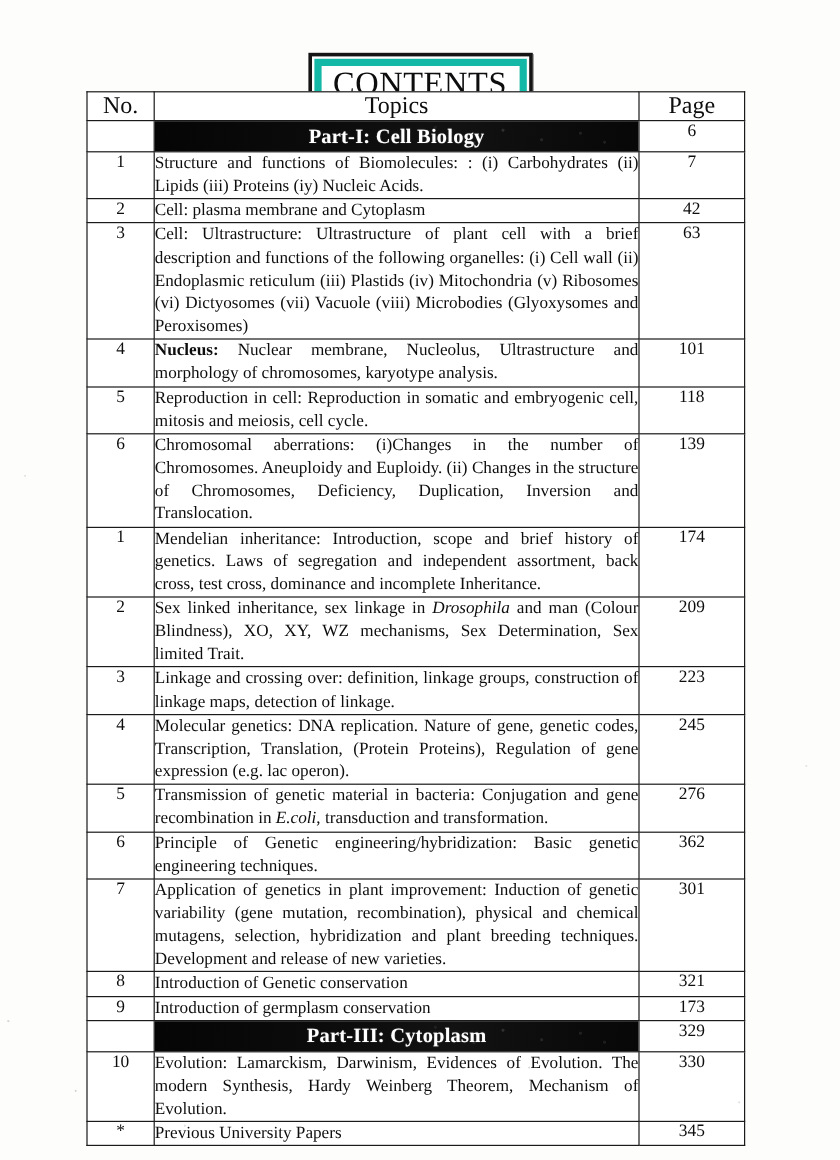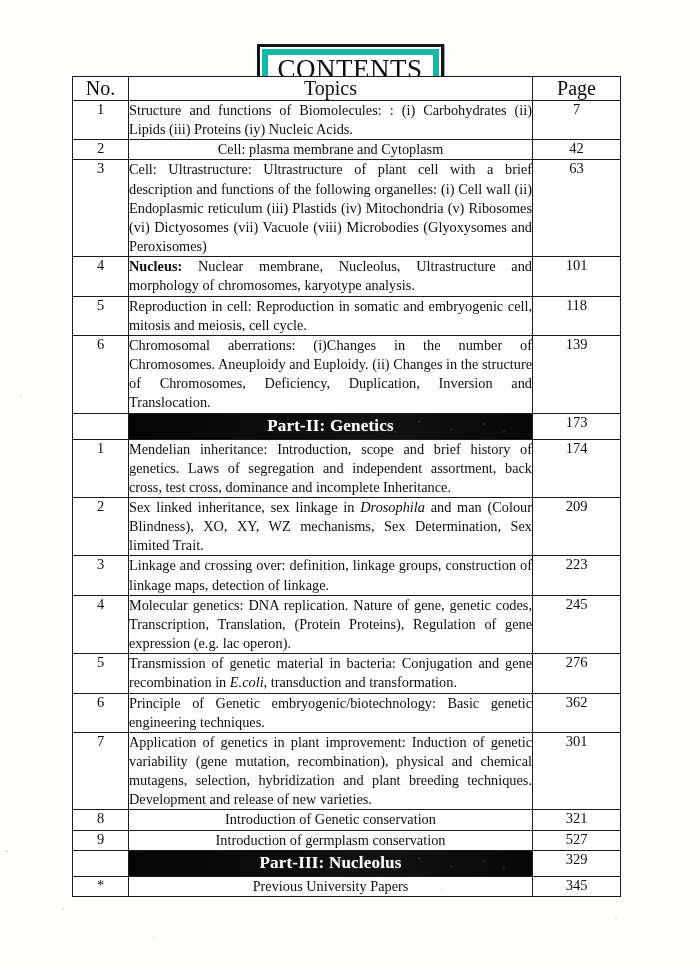--- a/index.html
+++ b/index.html
@@ -108,21 +108,21 @@
   }
 
   .topic {
     font-size: 14.3px;
     line-height: 1.34;
     text-align: justify;
     text-justify: inter-word;
     padding: 2px 6px 3px 8px;
     hyphens: none;
   }
-  .topic.single { text-align: center; }
+  .topic.single { text-align: left; }
   .topic b { font-weight: 700; }
   .topic i { font-style: italic; }
 
   
   .part-cell {
     padding: 0;
     background: #0a0a0a;
     position: relative;
     height: 25px;
   }
@@ -180,20 +180,29 @@
     </colgroup>
     <thead>
       <tr>
         <th class="hdr">No.</th>
         <th class="hdr">Topics</th>
         <th class="hdr">Page</th>
       </tr>
     </thead>
     <tbody id="toc-body">
         <tr>
+          <td class="num blank-no"></td>
+          <td class="part-cell">
+            <div class="band">
+              <span class="part-label">Part-I: Cell Biology</span>
+            </div>
+          </td>
+          <td class="pg">6</td>
+        </tr>
+        <tr>
           <td class="num">1</td>
           <td class="topic">Structure and functions of Biomolecules: : (i) Carbohydrates (ii) Lipids (iii) Proteins (iy) Nucleic Acids.</td>
           <td class="pg">7</td>
         </tr>
         <tr>
           <td class="num">2</td>
           <td class="topic single">Cell: plasma membrane and Cytoplasm</td>
           <td class="pg">42</td>
         </tr>
         <tr>
@@ -210,83 +219,79 @@
           <td class="num">5</td>
           <td class="topic">Reproduction in cell: Reproduction in somatic and embryogenic cell, mitosis and meiosis, cell cycle.</td>
           <td class="pg">118</td>
         </tr>
         <tr>
           <td class="num">6</td>
           <td class="topic">Chromosomal aberrations: (i)Changes in the number of Chromosomes. Aneuploidy and Euploidy. (ii) Changes in the structure of Chromosomes, Deficiency, Duplication, Inversion and Translocation.</td>
           <td class="pg">139</td>
         </tr>
         <tr>
+          <td class="num">1</td>
+          <td class="topic">Mendelian inheritance: Introduction, scope and brief history of genetics. Laws of segregation and independent assortment, back cross, test cross, dominance and incomplete Inheritance.</td>
+          <td class="pg">174</td>
+        </tr>
+        <tr>
+          <td class="num">2</td>
+          <td class="topic"><span>Sex linked inheritance, sex linkage in </span><i>Drosophila</i><span> and man (Colour Blindness), XO, XY, WZ mechanisms, Sex Determination, Sex limited Trait.</span></td>
+          <td class="pg">209</td>
+        </tr>
+        <tr>
+          <td class="num">3</td>
+          <td class="topic">Linkage and crossing over: definition, linkage groups, construction of linkage maps, detection of linkage.</td>
+          <td class="pg">223</td>
+        </tr>
+        <tr>
+          <td class="num">4</td>
+          <td class="topic">Molecular genetics: DNA replication. Nature of gene, genetic codes, Transcription, Translation, (Protein Proteins), Regulation of gene expression (e.g. lac operon).</td>
+          <td class="pg">245</td>
+        </tr>
+        <tr>
+          <td class="num">5</td>
+          <td class="topic"><span>Transmission of genetic material in bacteria: Conjugation and gene recombination in </span><i>E.coli</i><span>, transduction and transformation.</span></td>
+          <td class="pg">276</td>
+        </tr>
+        <tr>
+          <td class="num">6</td>
+          <td class="topic">Principle of Genetic engineering/hybridization: Basic genetic engineering techniques.</td>
+          <td class="pg">362</td>
+        </tr>
+        <tr>
+          <td class="num">7</td>
+          <td class="topic">Application of genetics in plant improvement: Induction of genetic variability (gene mutation, recombination), physical and chemical mutagens, selection, hybridization and plant breeding techniques. Development and release of new varieties.</td>
+          <td class="pg">301</td>
+        </tr>
+        <tr>
+          <td class="num">8</td>
+          <td class="topic single">Introduction of Genetic conservation</td>
+          <td class="pg">321</td>
+        </tr>
+        <tr>
+          <td class="num">9</td>
+          <td class="topic single">Introduction of germplasm conservation</td>
+          <td class="pg">173</td>
+        </tr>
+        <tr>
           <td class="num blank-no"></td>
           <td class="part-cell">
             <div class="band">
-              <span class="part-label">Part-II: Genetics</span>
-            </div>
-          </td>
-          <td class="pg">173</td>
-        </tr>
-        <tr>
-          <td class="num">1</td>
-          <td class="topic">Mendelian inheritance: Introduction, scope and brief history of genetics. Laws of segregation and independent assortment, back cross, test cross, dominance and incomplete Inheritance.</td>
-          <td class="pg">174</td>
-        </tr>
-        <tr>
-          <td class="num">2</td>
-          <td class="topic"><span>Sex linked inheritance, sex linkage in </span><i>Drosophila</i><span> and man (Colour Blindness), XO, XY, WZ mechanisms, Sex Determination, Sex limited Trait.</span></td>
-          <td class="pg">209</td>
-        </tr>
-        <tr>
-          <td class="num">3</td>
-          <td class="topic">Linkage and crossing over: definition, linkage groups, construction of linkage maps, detection of linkage.</td>
-          <td class="pg">223</td>
-        </tr>
-        <tr>
-          <td class="num">4</td>
-          <td class="topic">Molecular genetics: DNA replication. Nature of gene, genetic codes, Transcription, Translation, (Protein Proteins), Regulation of gene expression (e.g. lac operon).</td>
-          <td class="pg">245</td>
-        </tr>
-        <tr>
-          <td class="num">5</td>
-          <td class="topic"><span>Transmission of genetic material in bacteria: Conjugation and gene recombination in </span><i>E.coli</i><span>, transduction and transformation.</span></td>
-          <td class="pg">276</td>
-        </tr>
-        <tr>
-          <td class="num">6</td>
-          <td class="topic">Principle of Genetic embryogenic/biotechnology: Basic genetic engineering techniques.</td>
-          <td class="pg">362</td>
-        </tr>
-        <tr>
-          <td class="num">7</td>
-          <td class="topic">Application of genetics in plant improvement: Induction of genetic variability (gene mutation, recombination), physical and chemical mutagens, selection, hybridization and plant breeding techniques. Development and release of new varieties.</td>
-          <td class="pg">301</td>
-        </tr>
-        <tr>
-          <td class="num">8</td>
-          <td class="topic single">Introduction of Genetic conservation</td>
-          <td class="pg">321</td>
-        </tr>
-        <tr>
-          <td class="num">9</td>
-          <td class="topic single">Introduction of germplasm conservation</td>
-          <td class="pg">527</td>
-        </tr>
-        <tr>
-          <td class="num blank-no"></td>
-          <td class="part-cell">
-            <div class="band">
-              <span class="part-label">Part-III: Nucleolus</span>
+              <span class="part-label">Part-III: Cytoplasm</span>
             </div>
           </td>
           <td class="pg">329</td>
         </tr>
         <tr>
+          <td class="num">10</td>
+          <td class="topic">Evolution: Lamarckism, Darwinism, Evidences of Evolution. The modern Synthesis, Hardy Weinberg Theorem, Mechanism of Evolution.</td>
+          <td class="pg">330</td>
+        </tr>
+        <tr>
           <td class="num">*</td>
           <td class="topic single">Previous University Papers</td>
           <td class="pg">345</td>
         </tr>
       </tbody>
   </table>
 
   <div class="speckle"></div>
 </div>
 

